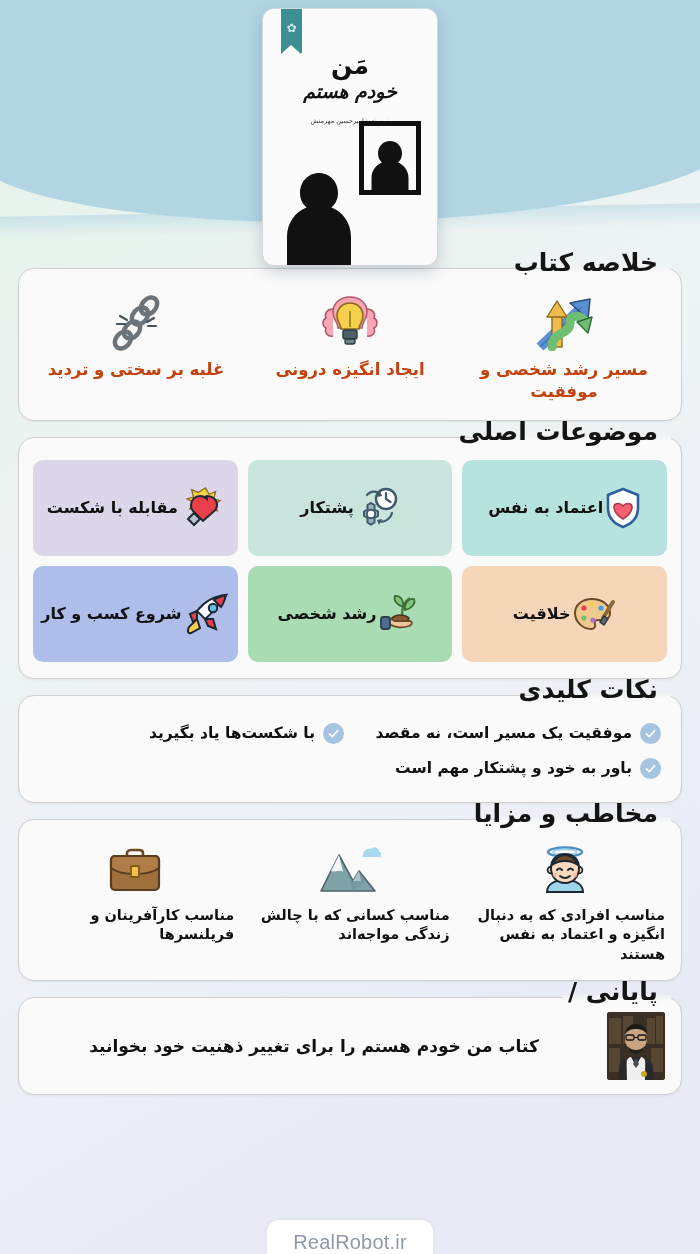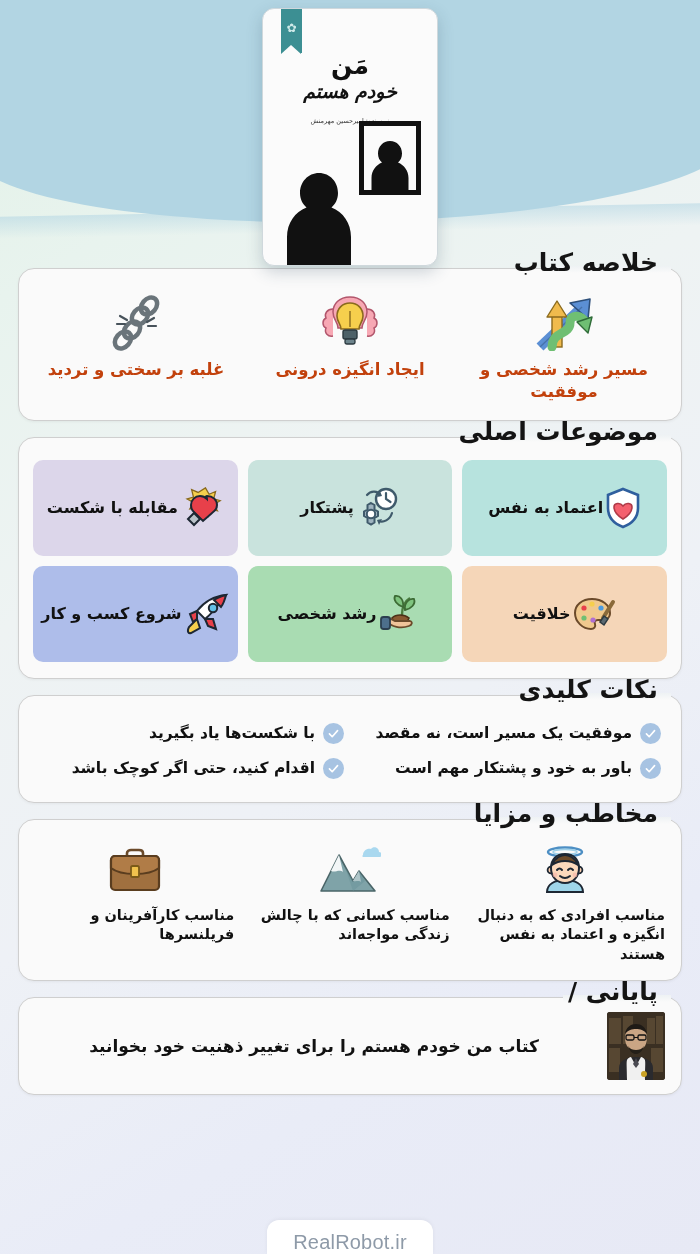--- a/index.html
+++ b/index.html
@@ -397,28 +397,20 @@
 
       <div class="point">
         <span class="chk">
           <svg viewBox="0 0 16 16">
               <path d="M3 8.5 L6.4 12 L13 4.5" stroke="#fff" stroke-width="2" fill="none" stroke-linecap="round" stroke-linejoin="round"></path>
             </svg>
         </span>
         <span class="p-txt">باور به خود و پشتکار مهم است</span>
       </div>
 
-      <div class="point">
-        <span class="chk">
-          <svg viewBox="0 0 16 16">
-              <path d="M3 8.5 L6.4 12 L13 4.5" stroke="#fff" stroke-width="2" fill="none" stroke-linecap="round" stroke-linejoin="round"></path>
-            </svg>
-        </span>
-        <span class="p-txt">اقدام کنید، حتی اگر کوچک باشد</span>
-      </div>
 
     </div>
   </div>
 
   <div class="section">
     <div class="sec-mask" style="width:172px"></div>
     <div class="sec-title">مخاطب و مزایا</div>
     <div class="aud-row">
 
       <div class="aud-col">

